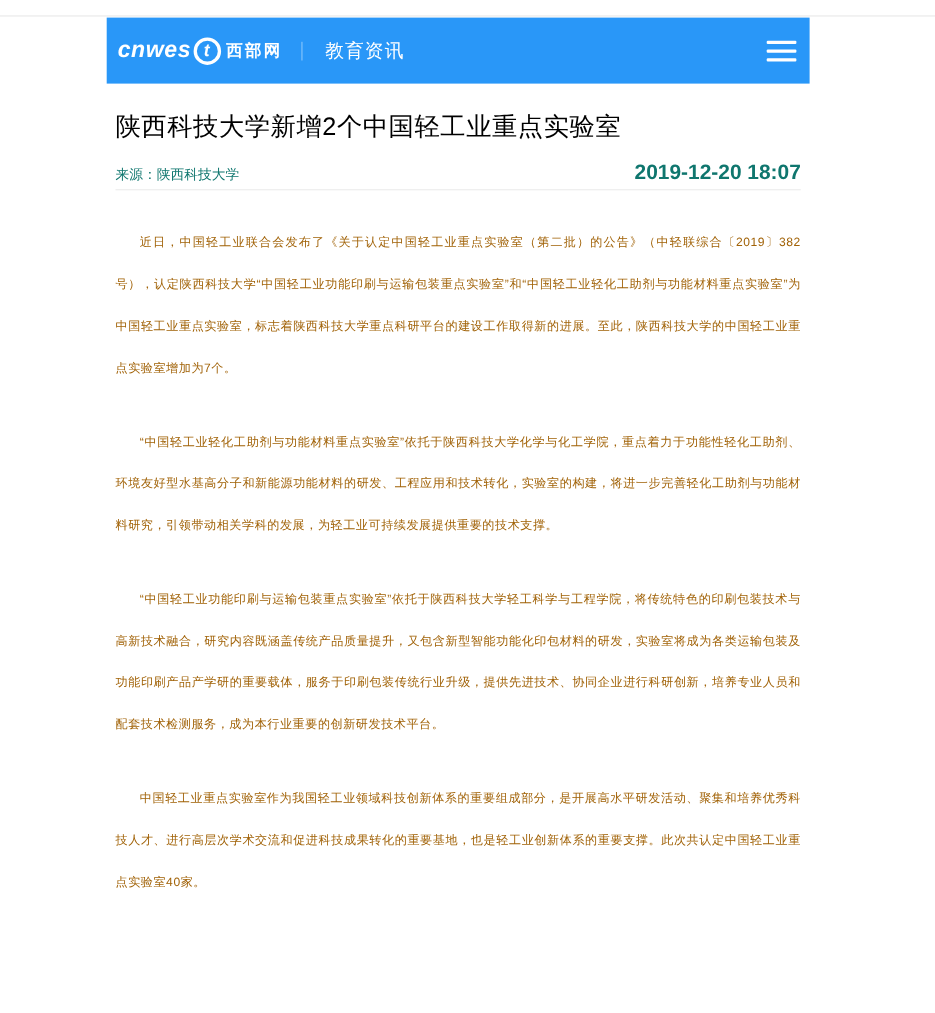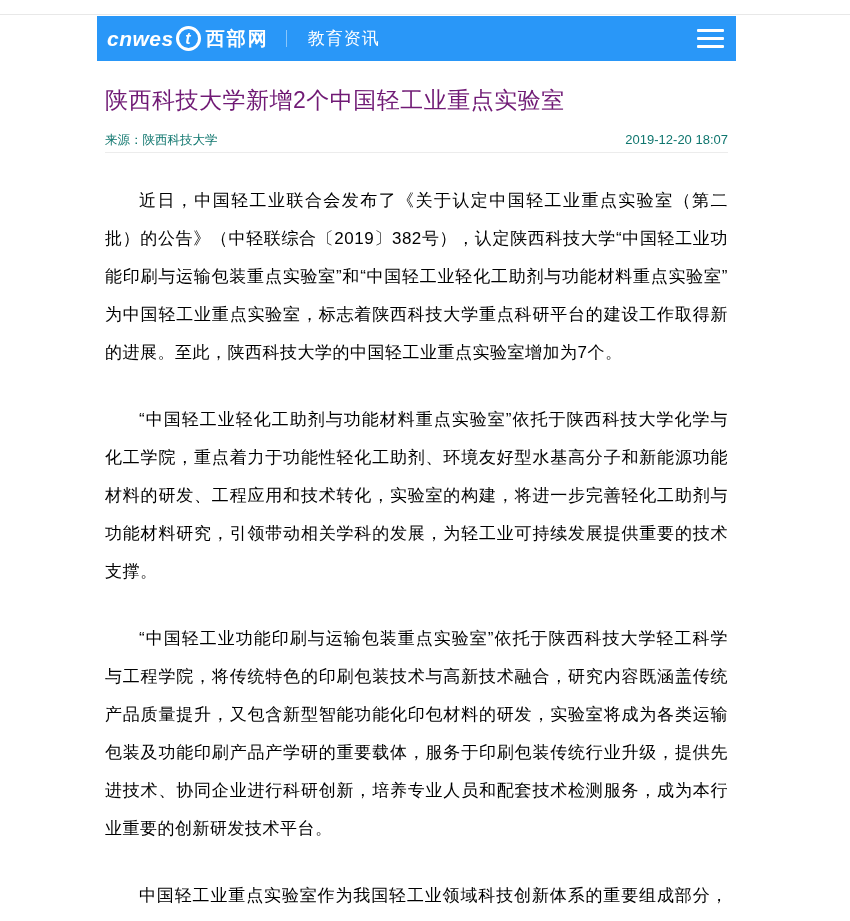--- a/index.html
+++ b/index.html
@@ -23,21 +23,21 @@
     height: 1px;
     background: #e8e8e8;
   }
   .page {
     width: 639px;
     margin-left: 97px;
     padding-top: 16px;
   }
   
   .site-header {
-    height: 45px;
+    height: 60px;
     background: #2997f8;
     display: flex;
     align-items: center;
     padding: 16px 10px;
   }
   .logo {
     display: flex;
     align-items: center;
     cursor: pointer;
     color: #ffffff;
@@ -59,21 +59,21 @@
     border-radius: 50%;
     text-align: center;
     line-height: 19px;
     font-size: 16px;
     margin-left: 2px;
     font-style: italic;
     font-weight: bold;
   }
   .logo-cn {
     font-weight: bold;
-    font-size: 19px;
+    font-size: 15px;
     letter-spacing: 2px;
     margin-left: 5px;
   }
   .header-divider {
     width: 1px;
     height: 17px;
     background: rgba(255,255,255,0.45);
     margin: 0 21px 0 17px;
   }
   .channel {
@@ -97,43 +97,43 @@
     width: 27px;
     height: 3px;
     background: #ffffff;
     border-radius: 1px;
   }
   
   .article { padding: 0 8px; }
   .title {
     font-size: 23px;
     font-weight: 500;
-    color: #701a75;
+    color: #000000;
     margin: 24px 0 16px;
     line-height: 1.35;
     letter-spacing: 0.5px;
   }
   .meta {
     display: flex;
     justify-content: space-between;
     align-items: baseline;
     color: #0f766e;
     font-size: 12.5px;
     margin-bottom: 3px;
   }
-  .meta .date { font-size: 13px; }
+  .meta .date { font-size: 19px; font-weight: bold; }
   .divider {
     border: none;
     border-top: 1px solid #ececec;
     margin: 0;
   }
   .body p {
-    font-size: 17px;
+    font-size: 11px;
     line-height: 38px;
-    color: #000000;
+    color: #a16207;
     text-indent: 2em;
     text-align: justify;
     margin: 29px 0;
     letter-spacing: 0.5px;
   }
 </style>
 </head>
 <body>
 
 <div class="top-line"></div>

